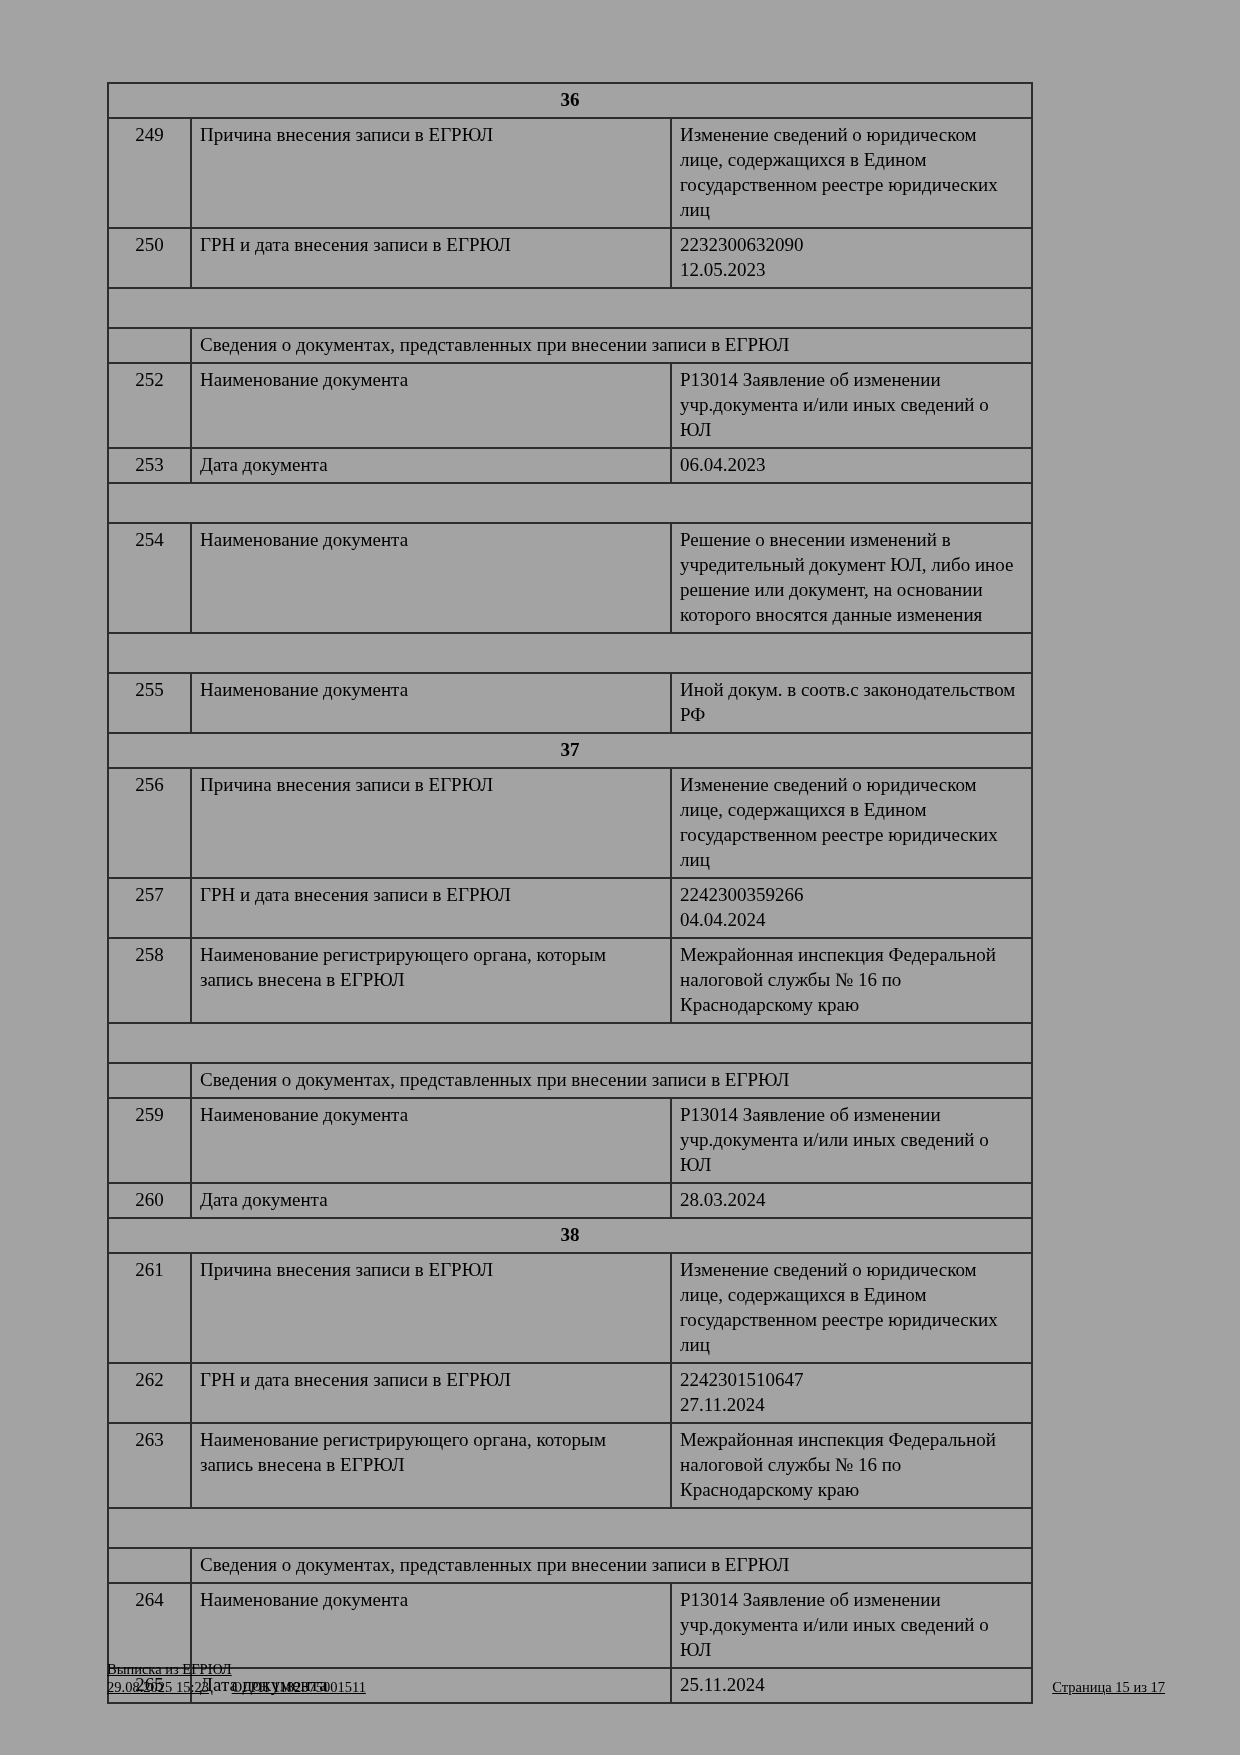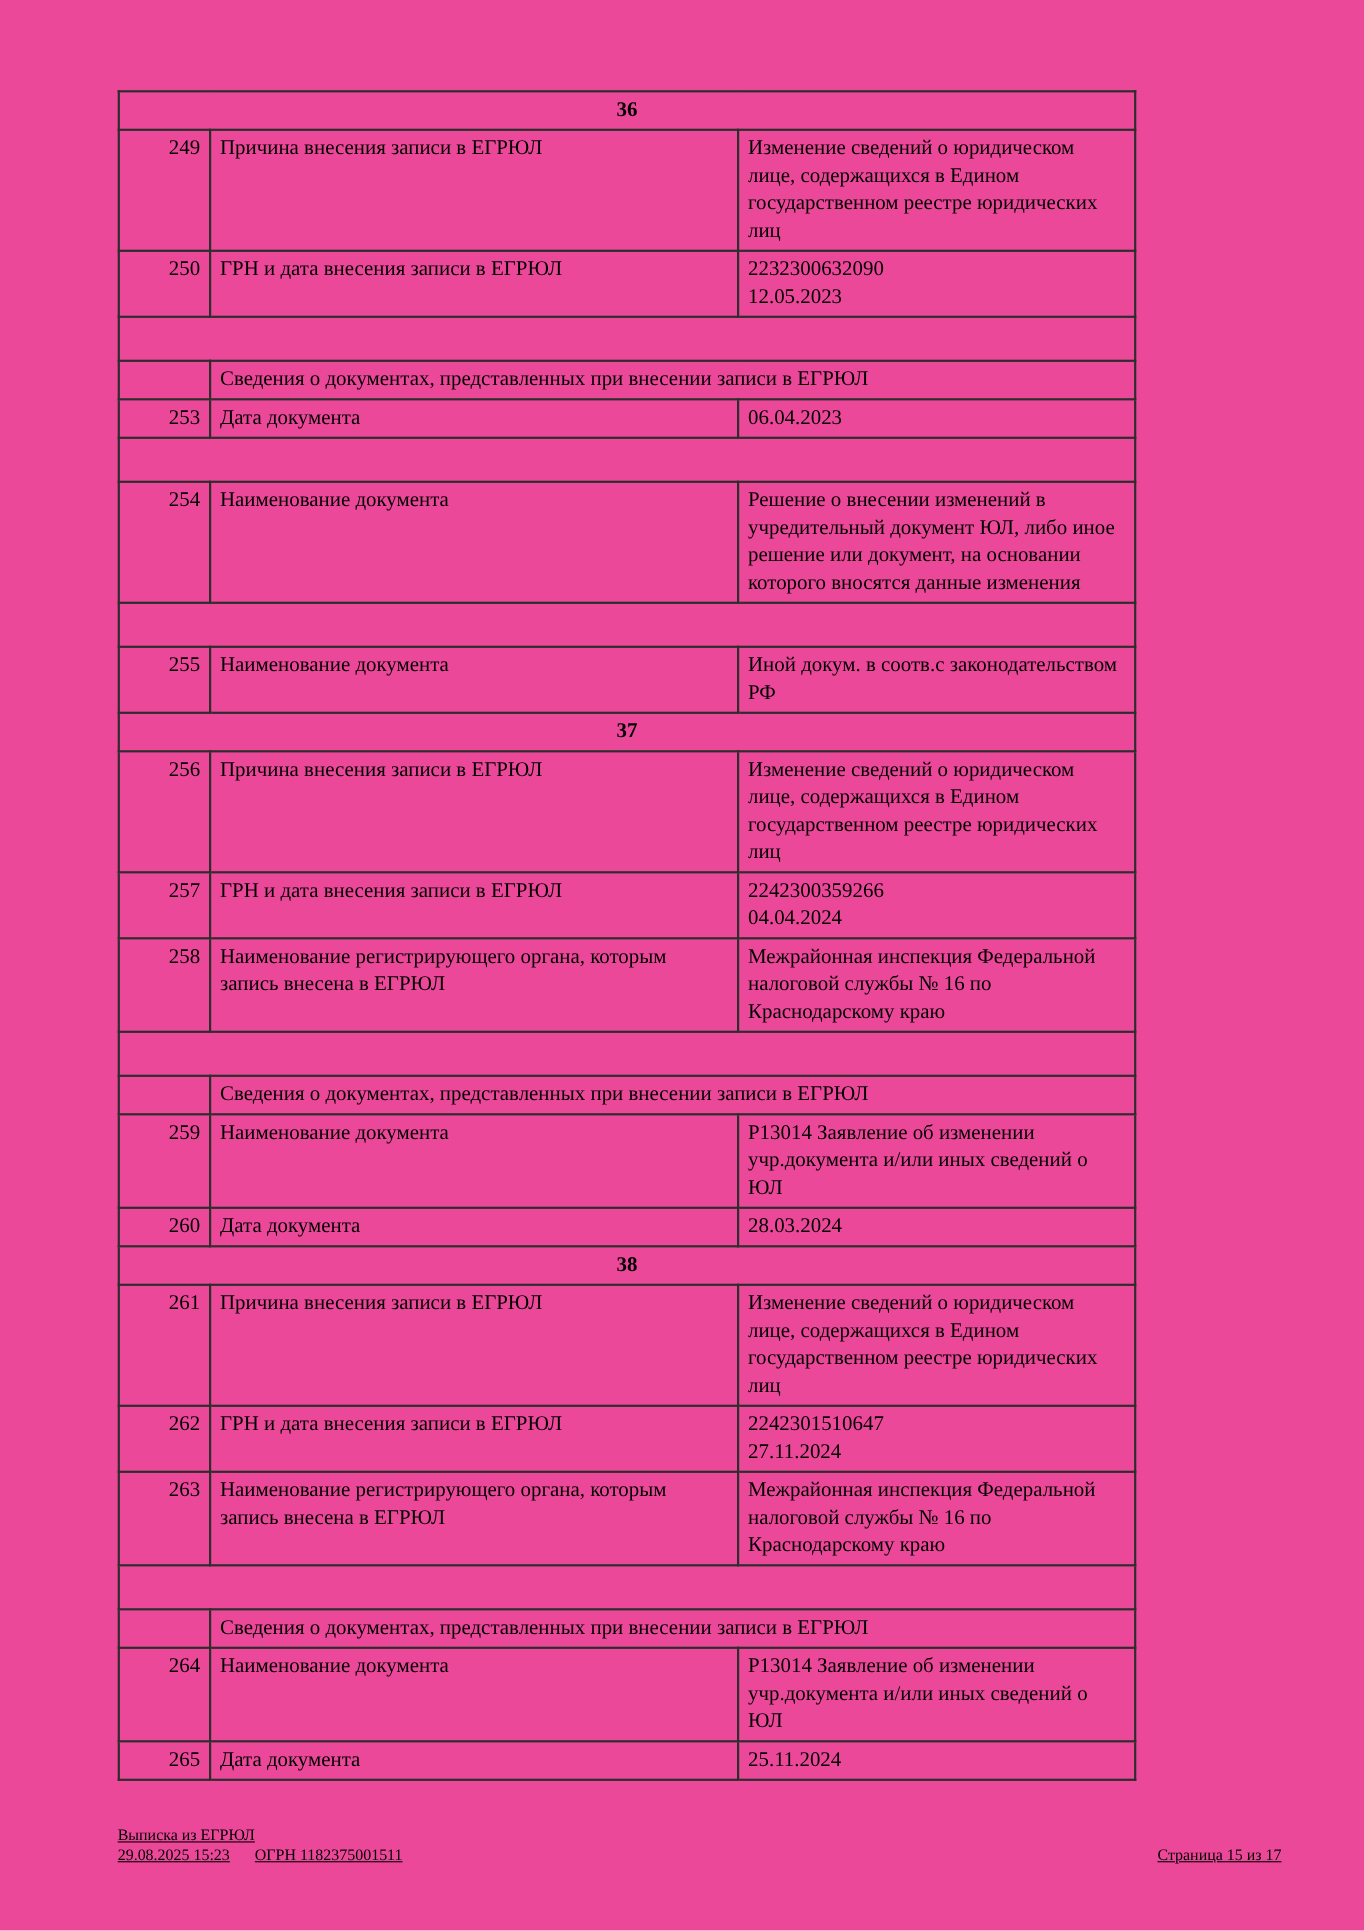--- a/index.html
+++ b/index.html
@@ -4,21 +4,21 @@
 <style>
   html, body {
     margin: 0;
     padding: 0;
     background: #ffffff;
   }
   .page {
     position: relative;
     width: 1240px;
     height: 1755px;
-    background: #ec4899;
+    background: #a3a3a3;
     font-family: "Liberation Serif", "DejaVu Serif", serif;
     color: #000000;
     overflow: hidden;
   }
   table.registry {
     position: absolute;
     left: 107px;
     top: 82px;
     width: 924px;
     border-collapse: collapse;
@@ -26,21 +26,21 @@
   }
   table.registry td {
     border: 2px solid #2d2d2d;
     vertical-align: top;
     font-size: 19px;
     line-height: 25px;
     padding: 3px 8px 5px 8px;
     word-wrap: break-word;
   }
   td.num {
-    text-align: right;
+    text-align: center;
     padding-left: 2px;
     padding-right: 18px;
   }
   td.section {
     text-align: center;
     font-weight: bold;
     font-size: 20px;
     padding-left: 130px; 
   }
   td.subheader {
@@ -97,20 +97,25 @@
 12.05.2023</td>
         </tr>
         <tr>
           <td class="spacer" colspan="3"></td>
         </tr>
         <tr>
           <td class="num"></td>
           <td class="subheader" colspan="2">Сведения о документах, представленных при внесении записи в ЕГРЮЛ</td>
         </tr>
         <tr>
+          <td class="num">252</td>
+          <td class="label">Наименование документа</td>
+          <td class="value">Р13014 Заявление об изменении учр.документа и/или иных сведений о ЮЛ</td>
+        </tr>
+        <tr>
           <td class="num">253</td>
           <td class="label">Дата документа</td>
           <td class="value">06.04.2023</td>
         </tr>
         <tr>
           <td class="spacer" colspan="3"></td>
         </tr>
         <tr>
           <td class="num">254</td>
           <td class="label">Наименование документа</td>

